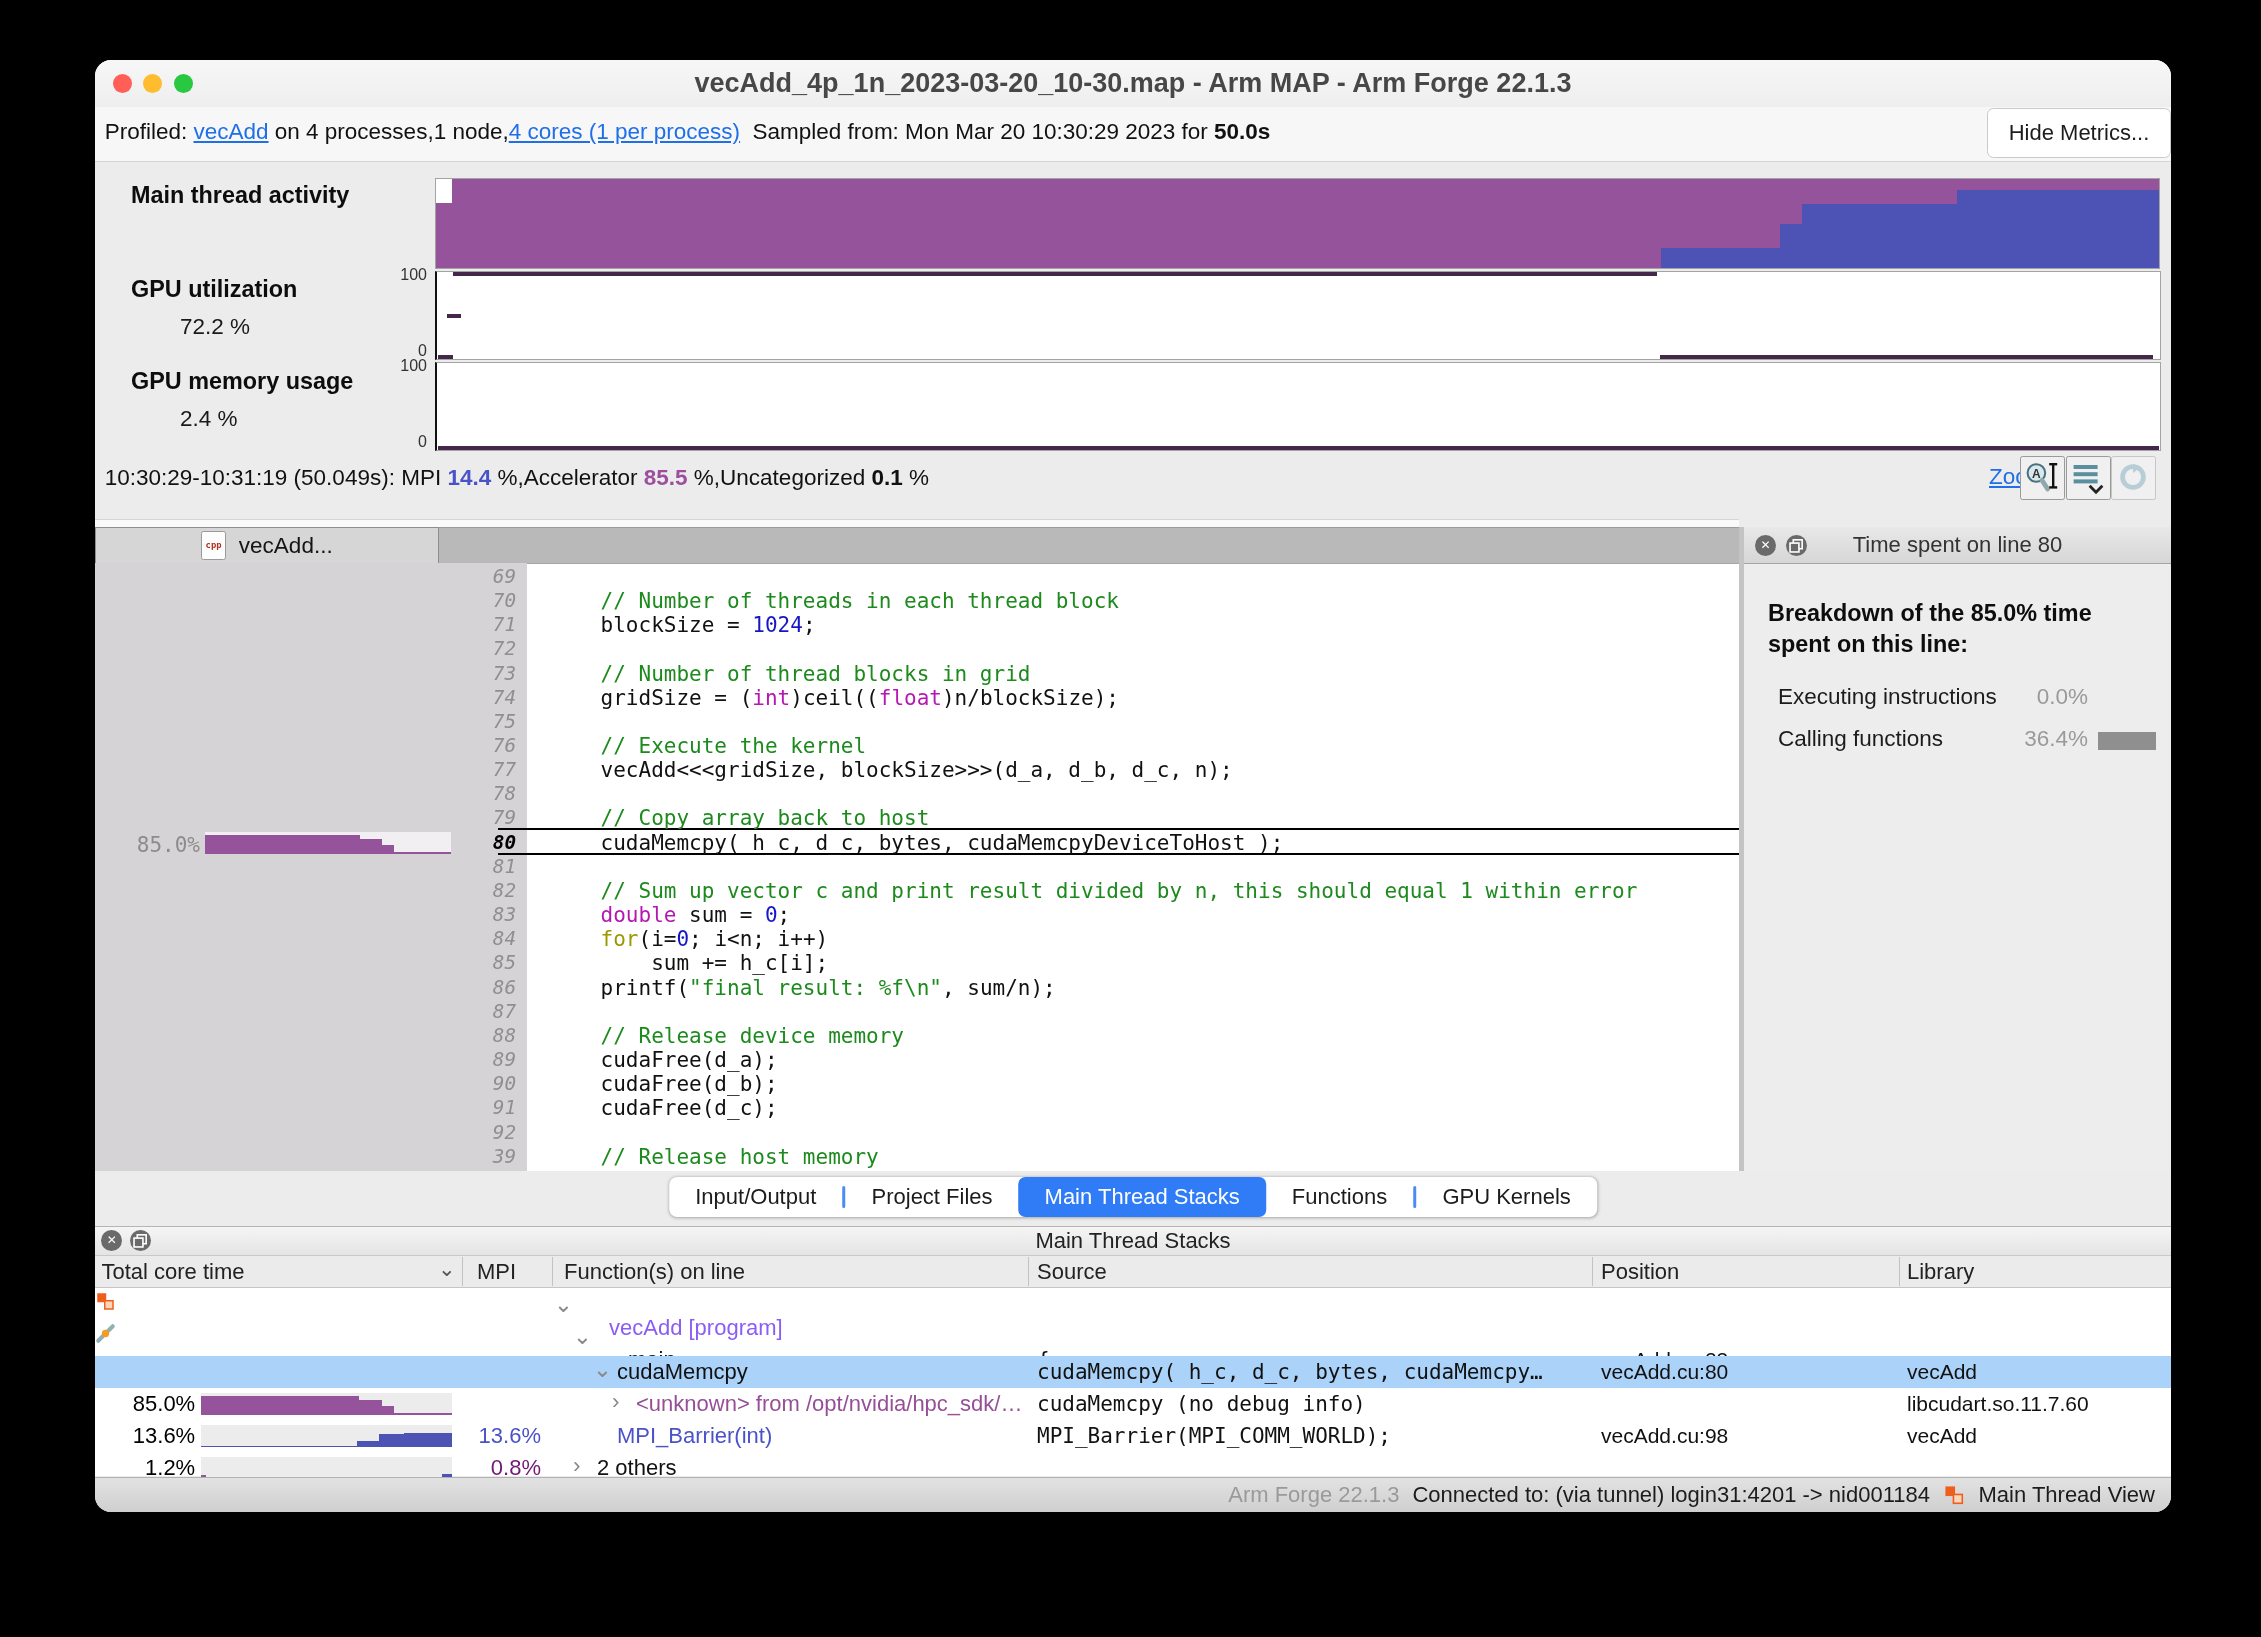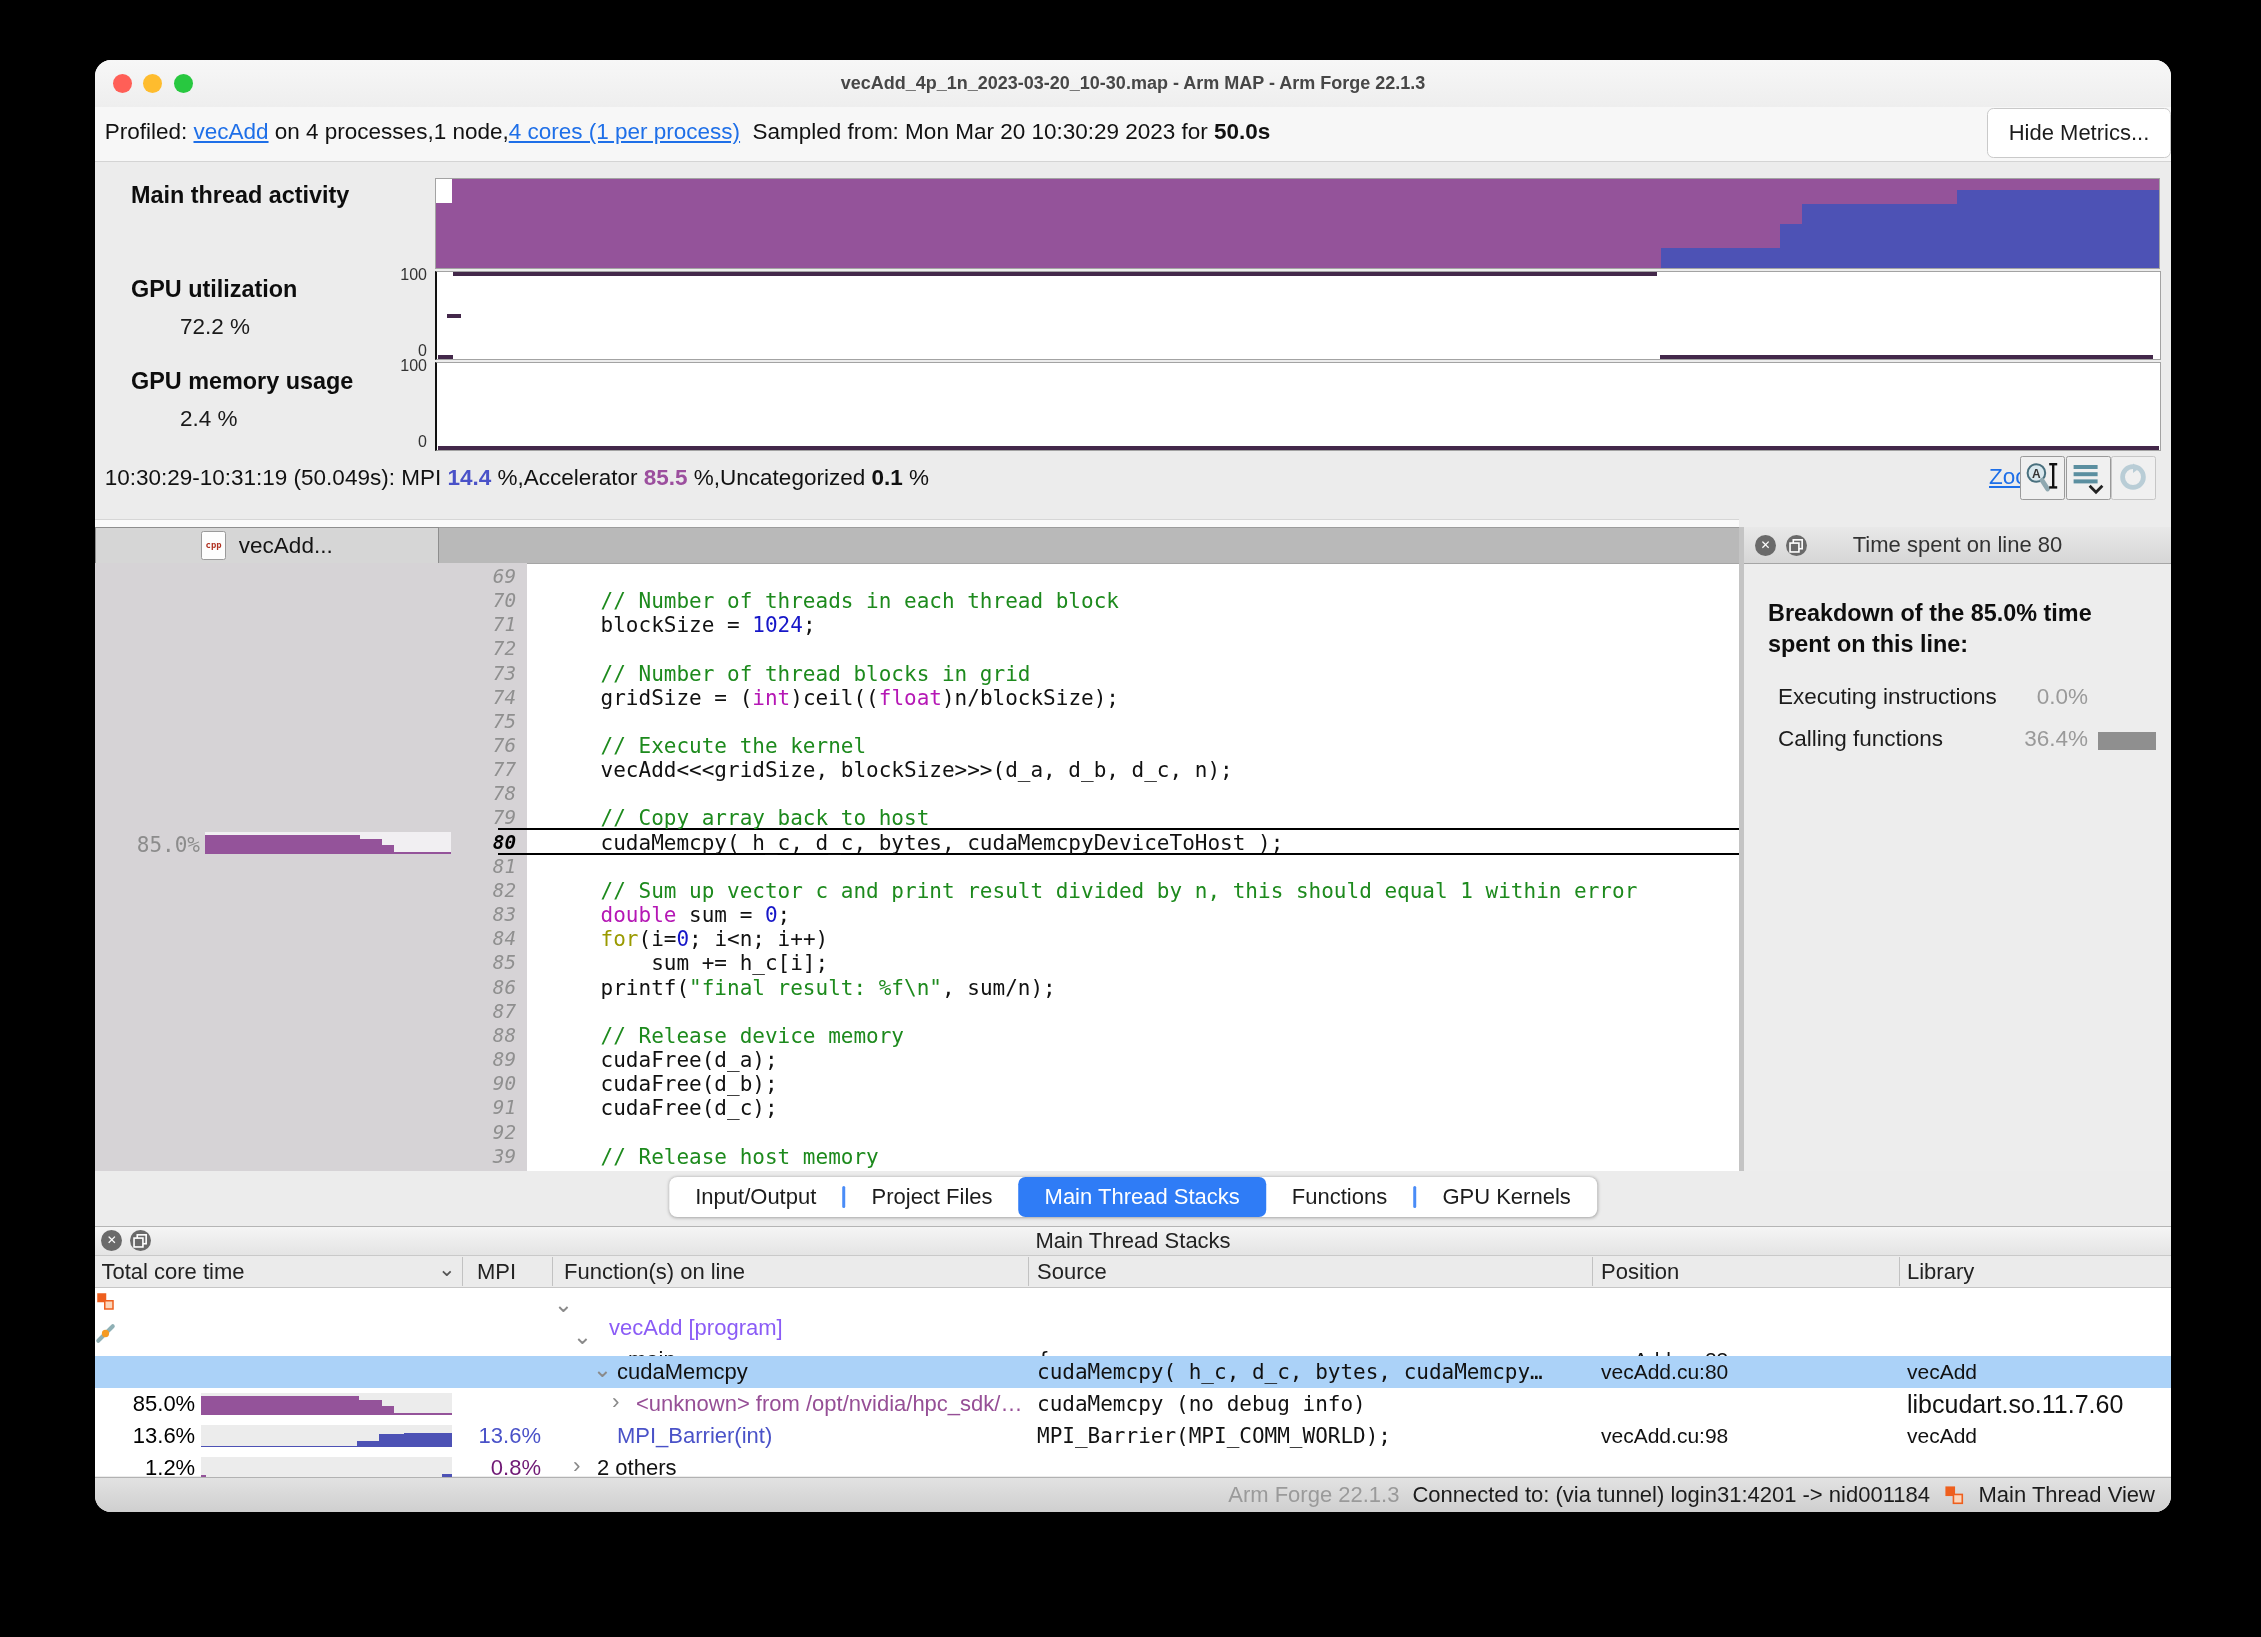--- a/index.html
+++ b/index.html
@@ -6,21 +6,21 @@
   .stage{position:relative;width:2261px;height:1638px;background:#000;overflow:hidden;
          font-family:"Liberation Sans","DejaVu Sans",sans-serif;}
   .win{position:absolute;left:95px;top:60px;width:2076px;height:1452px;background:#ececec;
        border-radius:16px;overflow:hidden;}
 
   
   .titlebar{position:absolute;left:0;top:0;width:100%;height:47px;
             background:linear-gradient(#f7f7f7,#eeeeee);border-bottom:0.8px solid #cfcfcf;}
   .tl{position:absolute;top:13.7px;width:19.3px;height:19.3px;border-radius:50%;}
   .title{position:absolute;left:0;top:0;width:100%;height:47px;line-height:47px;text-align:center;
-         font-size:18px;font-weight:bold;color:#474747;}
+         font-size:27px;font-weight:bold;color:#474747;}
 
   
   .toolbar{position:absolute;left:0;top:47px;width:100%;height:54px;background:#f7f7f7;
            border-bottom:0.8px solid #d4d4d4;font-size:22.5px;color:#111;}
   .toolbar .txt{position:absolute;left:9.7px;top:0;height:54px;line-height:50px;white-space:pre;}
   .lnk{color:#1e6fe8;text-decoration:underline;cursor:pointer;}
   .bold{font-weight:bold;}
   .btn-hide{position:absolute;left:1892px;top:0.8px;width:182px;height:48px;background:#ffffff;
             border:0.8px solid #c9c9c9;border-radius:6.4px;font-size:22px;color:#1c1c1c;
             text-align:center;line-height:48px;}
@@ -388,21 +388,21 @@
           <div class="cell" style="left: 3.2px; width: 97px; text-align: right;">85.0%</div>
           <div class="sparkbox" style="left: 106px; top: 4.8px; width: 251px; height: 22.5px; background: rgb(236, 236, 236);">
             <div style="position: absolute; left: 0%; bottom: 0px; width: 63%; height: 85%; background: rgb(148, 83, 154);"></div>
             <div style="position: absolute; left: 63%; bottom: 0px; width: 9%; height: 68%; background: rgb(148, 83, 154);"></div>
             <div style="position: absolute; left: 72%; bottom: 0px; width: 5%; height: 42%; background: rgb(148, 83, 154);"></div>
             <div style="position: absolute; left: 77%; bottom: 0px; width: 23%; height: 10%; background: rgb(148, 83, 154);"></div>
           </div>
           <div class="cell chev" style="left: 517px; top: -1.6px;">›</div>
           <div class="cell" style="left: 541px; color: rgb(150, 79, 150);">&lt;unknown&gt; from /opt/nvidia/hpc_sdk/…</div>
           <div class="cell mono" style="left: 942px; color: rgb(17, 17, 17);">cudaMemcpy (no debug info)</div>
-          <div class="cell" style="left: 1812px; font-size: 25px; color: rgb(17, 17, 17);">libcudart.so.11.7.60</div>
+          <div class="cell" style="left: 1812px; font-size: 21px; color: rgb(17, 17, 17);">libcudart.so.11.7.60</div>
         </div>
         <div class="srow" style="top: 1360px;">
           <div class="cell" style="left: 3.2px; width: 97px; text-align: right;">13.6%</div>
           <div class="sparkbox" style="left: 106px; top: 4.8px; width: 251px; height: 22.5px; background: rgb(236, 236, 236);">
             <div style="position: absolute; left: 0%; bottom: 0px; width: 62%; height: 6%; background: rgb(77, 82, 181);"></div>
             <div style="position: absolute; left: 62%; bottom: 0px; width: 9%; height: 26%; background: rgb(77, 82, 181);"></div>
             <div style="position: absolute; left: 71%; bottom: 0px; width: 10%; height: 58%; background: rgb(77, 82, 181);"></div>
             <div style="position: absolute; left: 81%; bottom: 0px; width: 19%; height: 64%; background: rgb(77, 82, 181);"></div>
           </div>
           <div class="cell" style="left: 351px; width: 95px; text-align: right; color: rgb(74, 82, 200);">13.6%</div>

